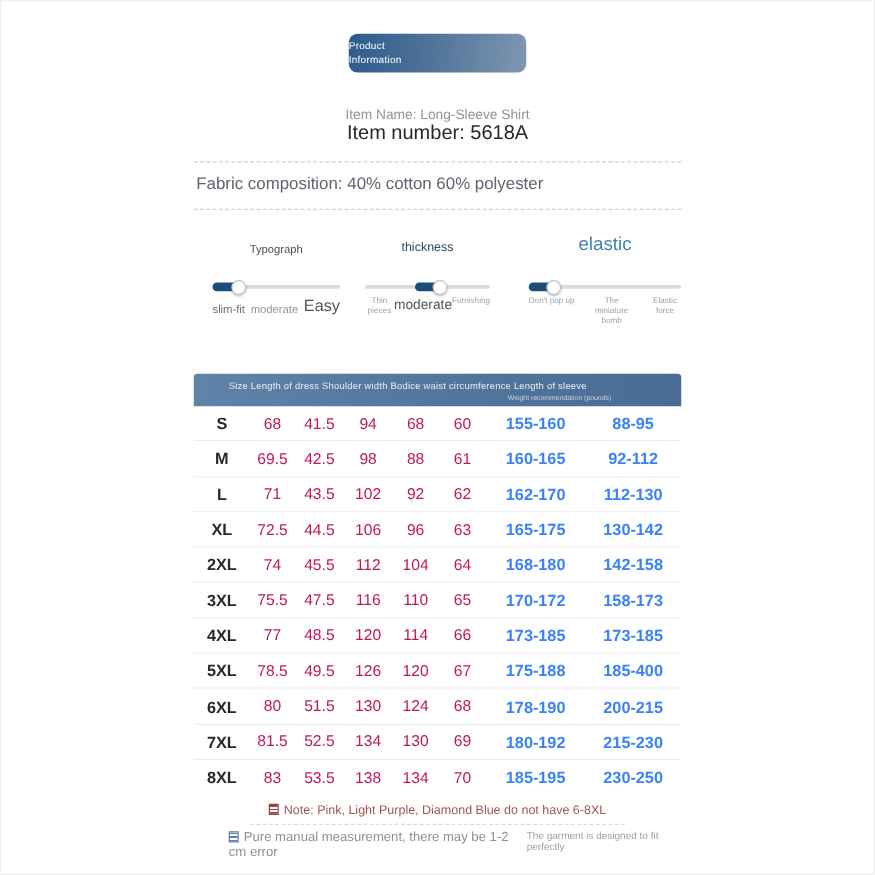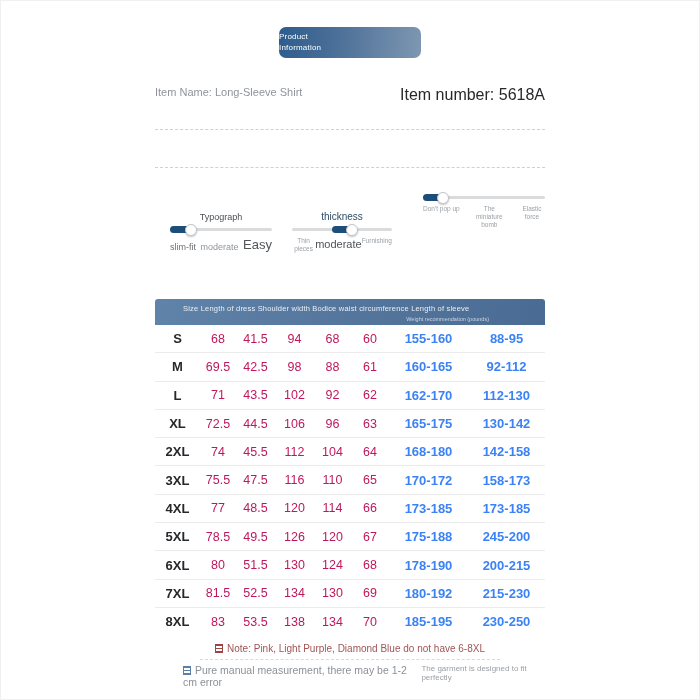--- a/index.html
+++ b/index.html
@@ -12,36 +12,36 @@
   
   .badge{
     position:absolute;top:27px;left:50%;transform:translateX(-50%);
     width:142px;height:31px;border-radius:7px;
     background:linear-gradient(95deg,#2d5c8d 0%,#4f7299 45%,#7e97b2 100%);
     color:#fff;display:flex;flex-direction:column;justify-content:center;
     font-size:8px;line-height:1.35;letter-spacing:.2px;
   }
 
   
-  .item-row{position:absolute;top:86px;left:0;width:100%;display:flex;justify-content:space-between;align-items:flex-start;}
+  .item-row{position:absolute;top:86px;left:0;width:100%;display:flex;justify-content:space-between;align-items:center;flex-direction:column;}
   .item-name{font-size:11px;color:#8f949b;}
   .item-number{font-size:16px;color:#26282b;}
 
   .dash{position:absolute;left:0;width:100%;border-top:1px dashed #ccd1d7;height:0;}
   .dash1{top:129px;}
   .dash2{top:167px;}
 
   .fabric{position:absolute;top:139px;left:2px;font-size:13.5px;color:#5d646d;}
 
   
   .slider{position:absolute;top:196px;}
   .sl-1{left:15px;width:102px;}
   .sl-2{left:137px;width:100px;}
   .sl-3{left:268px;width:122px;}
-  .s-title{height:32px;display:flex;align-items:flex-end;justify-content:center;padding-bottom:6px;box-sizing:border-box;}
+  .s-title{height:32px;display:flex;align-items:flex-end;justify-content:center;padding-bottom:24px;box-sizing:border-box;}
   .sl-1 .s-title{font-size:9px;color:#4b5056;}
   .sl-2 .s-title{font-size:10px;color:#2f4d68;}
   .sl-3 .s-title{font-size:15px;color:#4084ad;}
   .track{position:relative;height:3px;background:#d9dbdd;border-radius:2px;}
   .fill{position:absolute;top:-2px;height:7px;border-radius:4px;background:#1d4e79;
         left:var(--fs);width:calc(var(--ks) - var(--fs));}
   .knob{position:absolute;top:-4.5px;width:10px;height:10px;background:#fff;border:1px solid #c3c7cb;
         border-radius:50%;left:calc(var(--ks) - 6px);box-shadow:0 1px 2px rgba(0,0,0,.25);}
   .s-labels{display:flex;justify-content:space-between;margin-top:6px;}
   .sl-1 .s-labels{align-items:flex-end;}
@@ -87,20 +87,21 @@
       <span>Product</span>
       <span>Information</span>
     </div>
 
     <div class="item-row">
       <span class="item-name">Item Name: Long-Sleeve Shirt</span>
       <span class="item-number">Item number: 5618A</span>
     </div>
 
     <div class="dash dash1"></div>
+    <div class="fabric">Fabric composition: 40% cotton 60% polyester</div>
     <div class="dash dash2"></div>
 
     <div class="slider sl-1">
       <div class="s-title">Typograph</div>
       <div class="track" style="--fs: 0%; --ks: 21%;">
         <div class="fill"></div>
         <div class="knob"></div>
       </div>
       <div class="s-labels">
         <span class="l0">slim-fit</span>
@@ -116,20 +117,21 @@
         <div class="knob"></div>
       </div>
       <div class="s-labels">
         <span class="lab-sm l0">Thin pieces</span>
         <span class="l1">moderate</span>
         <span class="lab-sm l2">Furnishing</span>
       </div>
     </div>
 
     <div class="slider sl-3">
+      <div class="s-title">elastic</div>
       <div class="track" style="--fs: 0%; --ks: 16%;">
         <div class="fill"></div>
         <div class="knob"></div>
       </div>
       <div class="s-labels">
         <span class="lab-sm l0">Don't pop up</span>
         <span class="lab-sm l1">The miniature bomb</span>
         <span class="lab-sm l2">Elastic force</span>
       </div>
     </div>
@@ -211,21 +213,21 @@
             <div class="cell c-range">173-185</div>
           </div>
           <div class="trow">
             <div class="cell c-size">5XL</div>
             <div class="cell c-mid">78.5</div>
             <div class="cell c-mid">49.5</div>
             <div class="cell c-mid">126</div>
             <div class="cell c-mid">120</div>
             <div class="cell c-mid">67</div>
             <div class="cell c-range">175-188</div>
-            <div class="cell c-range">245-200</div>
+            <div class="cell c-range">185-400</div>
           </div>
           <div class="trow">
             <div class="cell c-size">6XL</div>
             <div class="cell c-mid">80</div>
             <div class="cell c-mid">51.5</div>
             <div class="cell c-mid">130</div>
             <div class="cell c-mid">124</div>
             <div class="cell c-mid">68</div>
             <div class="cell c-range">178-190</div>
             <div class="cell c-range">200-215</div>

